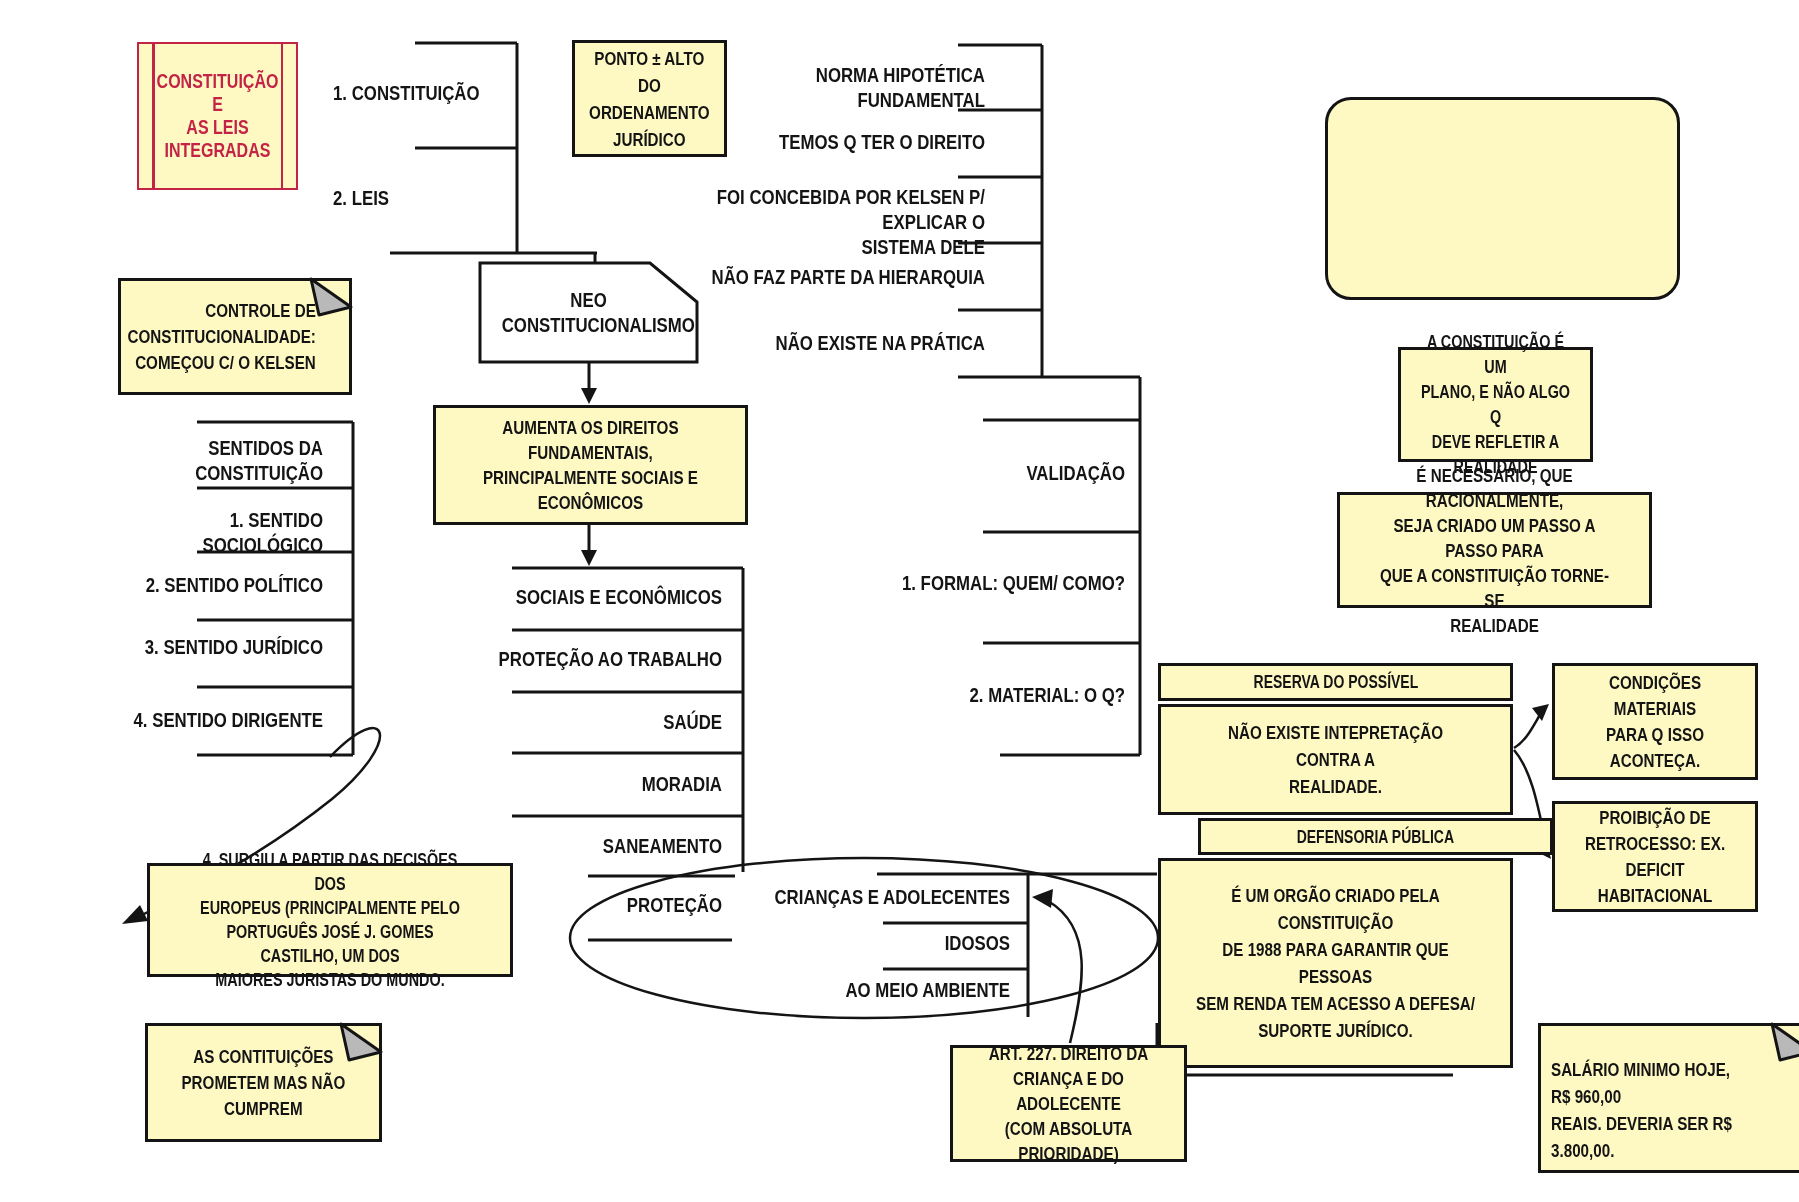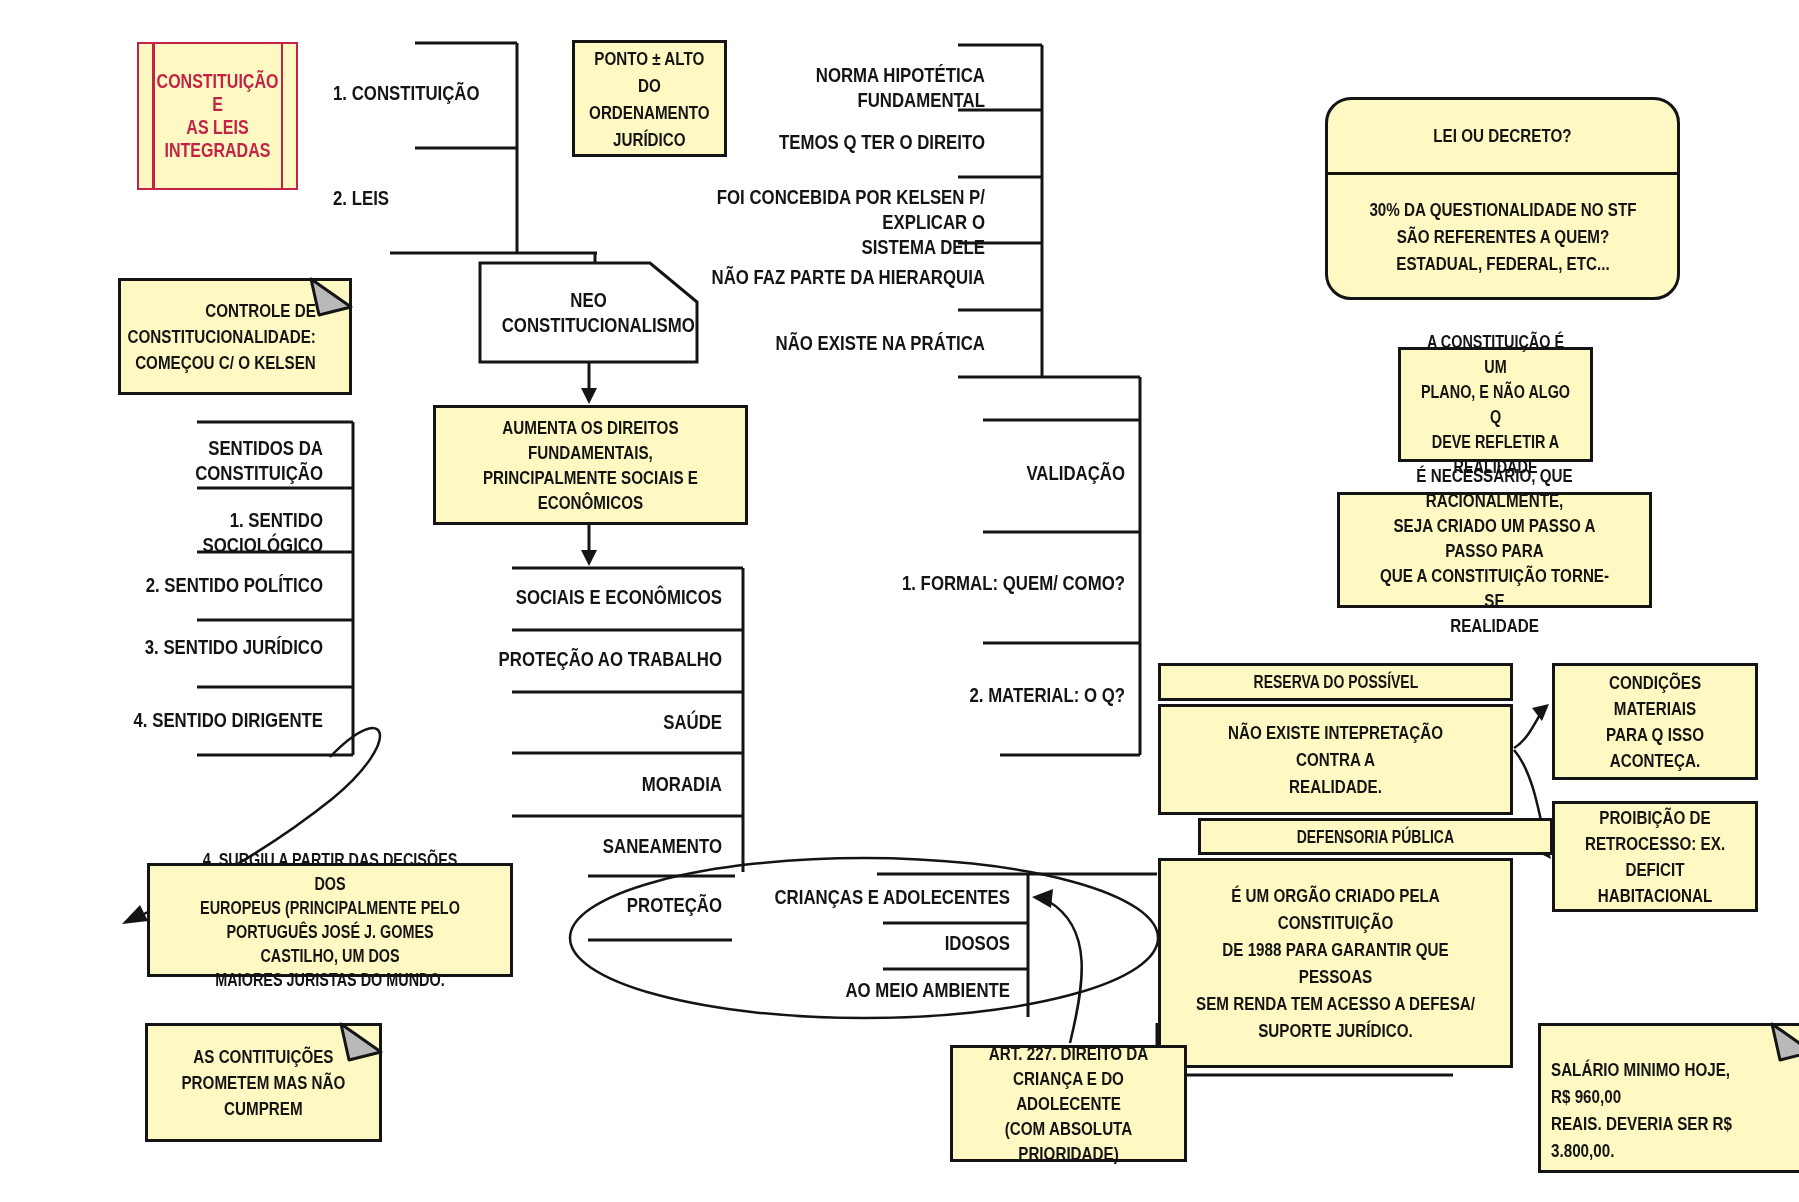--- a/index.html
+++ b/index.html
@@ -88,28 +88,20 @@
 </div>
 
 <div class="lbl r" style="left:640px;top:62px;width:345px;">NORMA HIPOTÉTICA FUNDAMENTAL</div>
 <div class="lbl r" style="left:640px;top:129px;width:345px;">TEMOS Q TER O DIREITO</div>
 <div class="lbl r" style="left:640px;top:184px;width:345px;">FOI CONCEBIDA POR KELSEN P/ EXPLICAR O
 SISTEMA DELE</div>
 <div class="lbl r" style="left:640px;top:264px;width:345px;">NÃO FAZ PARTE DA HIERARQUIA</div>
 <div class="lbl r" style="left:640px;top:330px;width:345px;">NÃO EXISTE NA PRÁTICA</div>
 
 <div class="box rounded" style="left:1325px;top:97px;width:355px;height:203px;">
-  <div class="head">
-    <div class="tx">LEI OU DECRETO?</div>
-  </div>
-  <div class="bdy">
-    <div class="tx" style="line-height:27px;">30% DA QUESTIONALIDADE NO STF
-SÃO REFERENTES A QUEM?
-ESTADUAL, FEDERAL, ETC...</div>
-  </div>
 </div>
 
 <div class="box leftnote" style="left:118px;top:278px;width:234px;height:117px;">
   <svg class="fold" width="52" height="46">
     <polygon points="6,3 46,31 14,39" fill="#b9b9b9" stroke="#141414" stroke-width="3" stroke-linejoin="round"></polygon>
   </svg>
   <div class="tx">CONTROLE DE
 CONSTITUCIONALIDADE:
 COMEÇOU C/ O KELSEN</div>
 </div>

